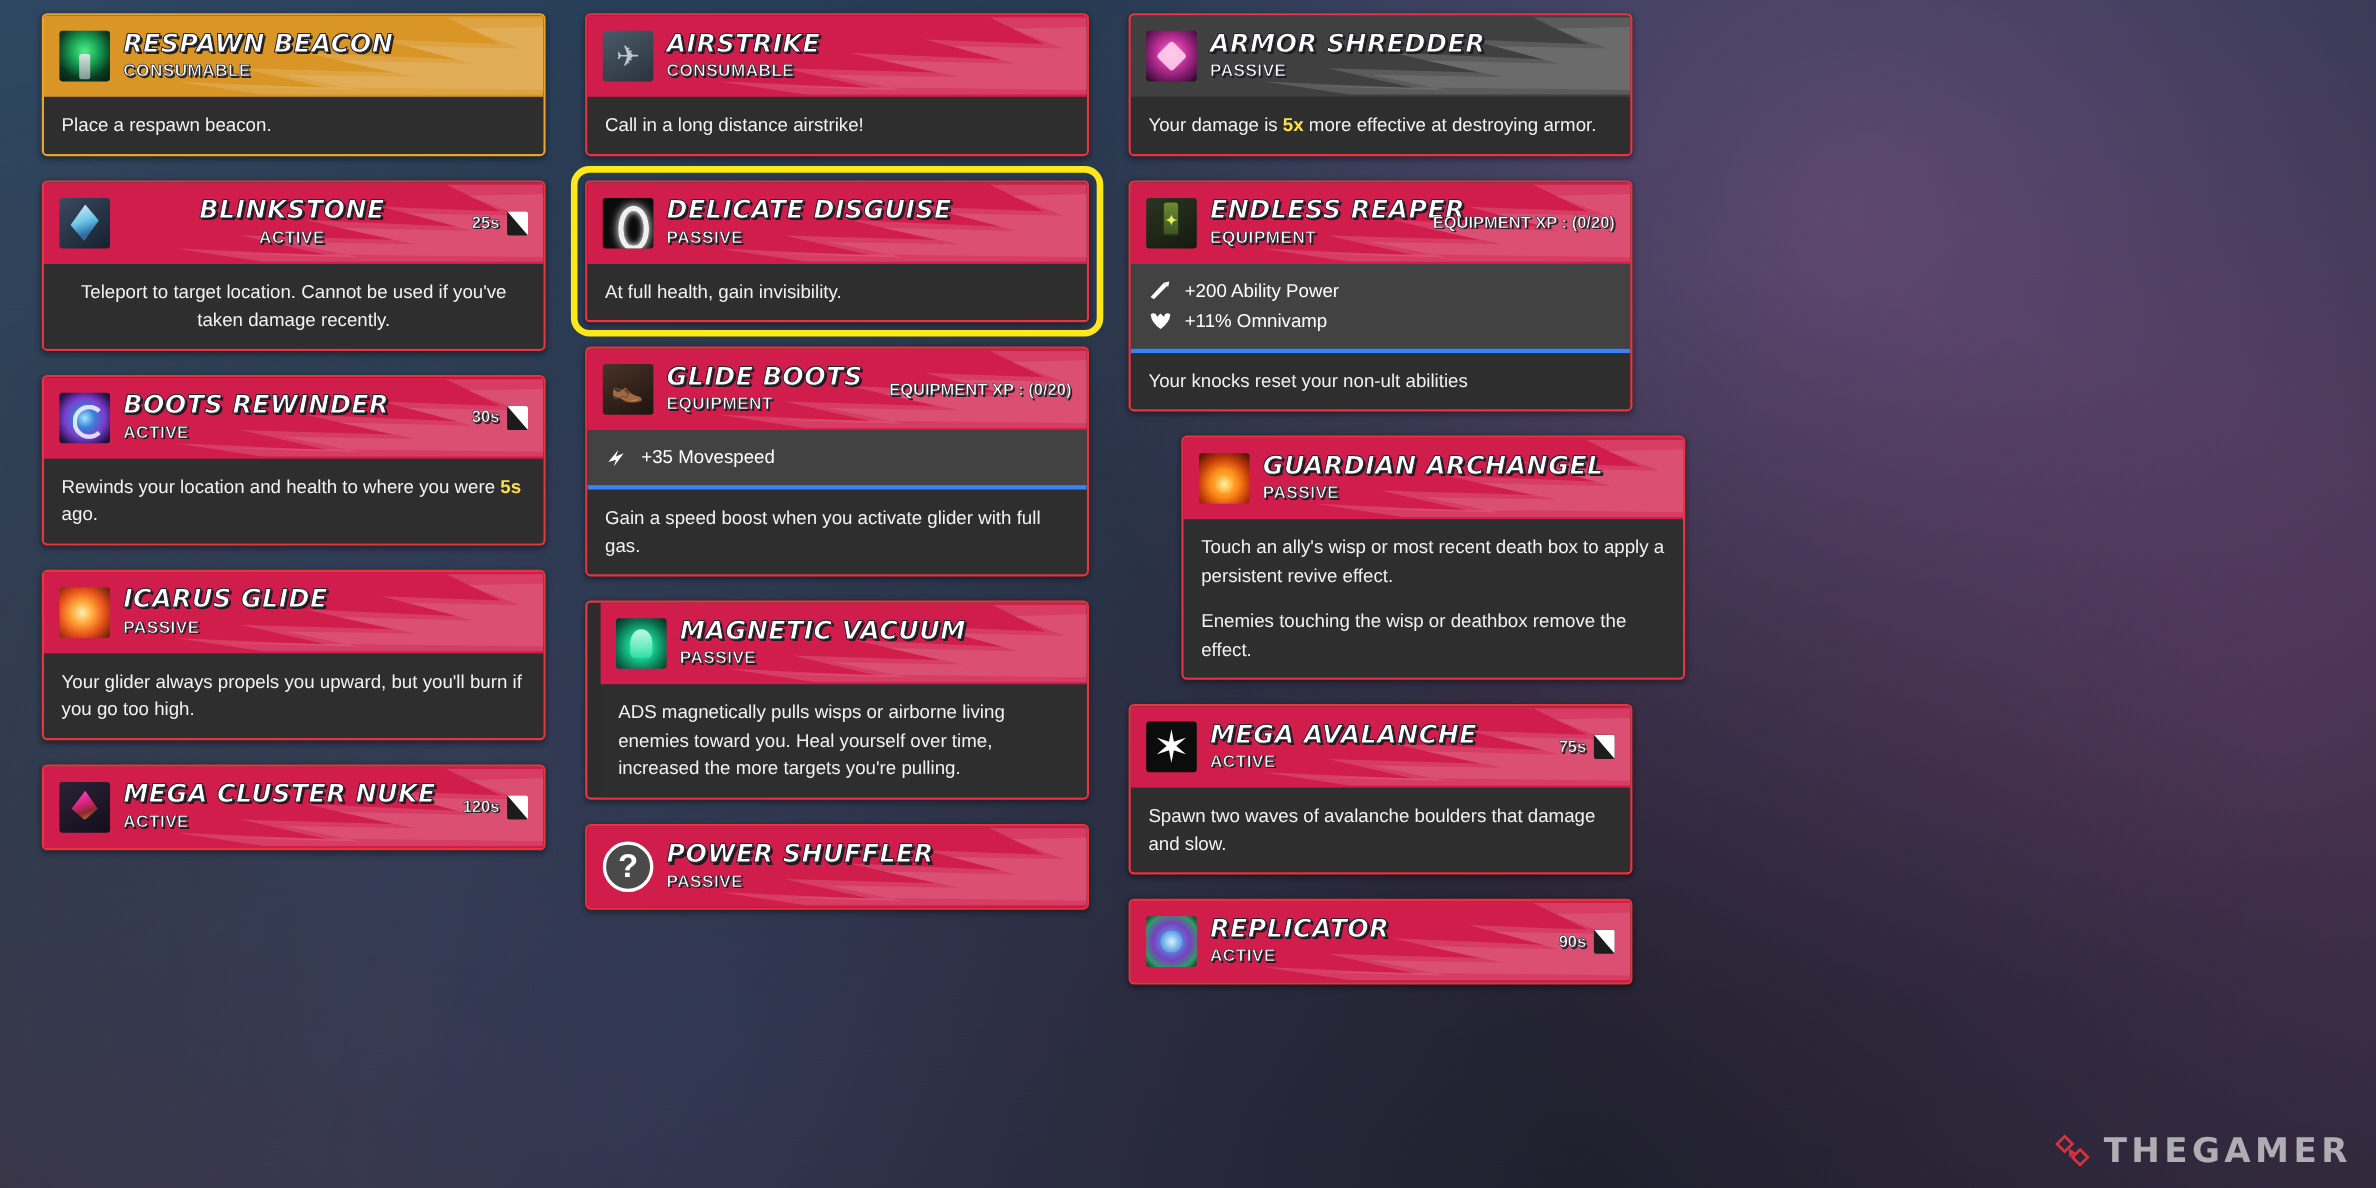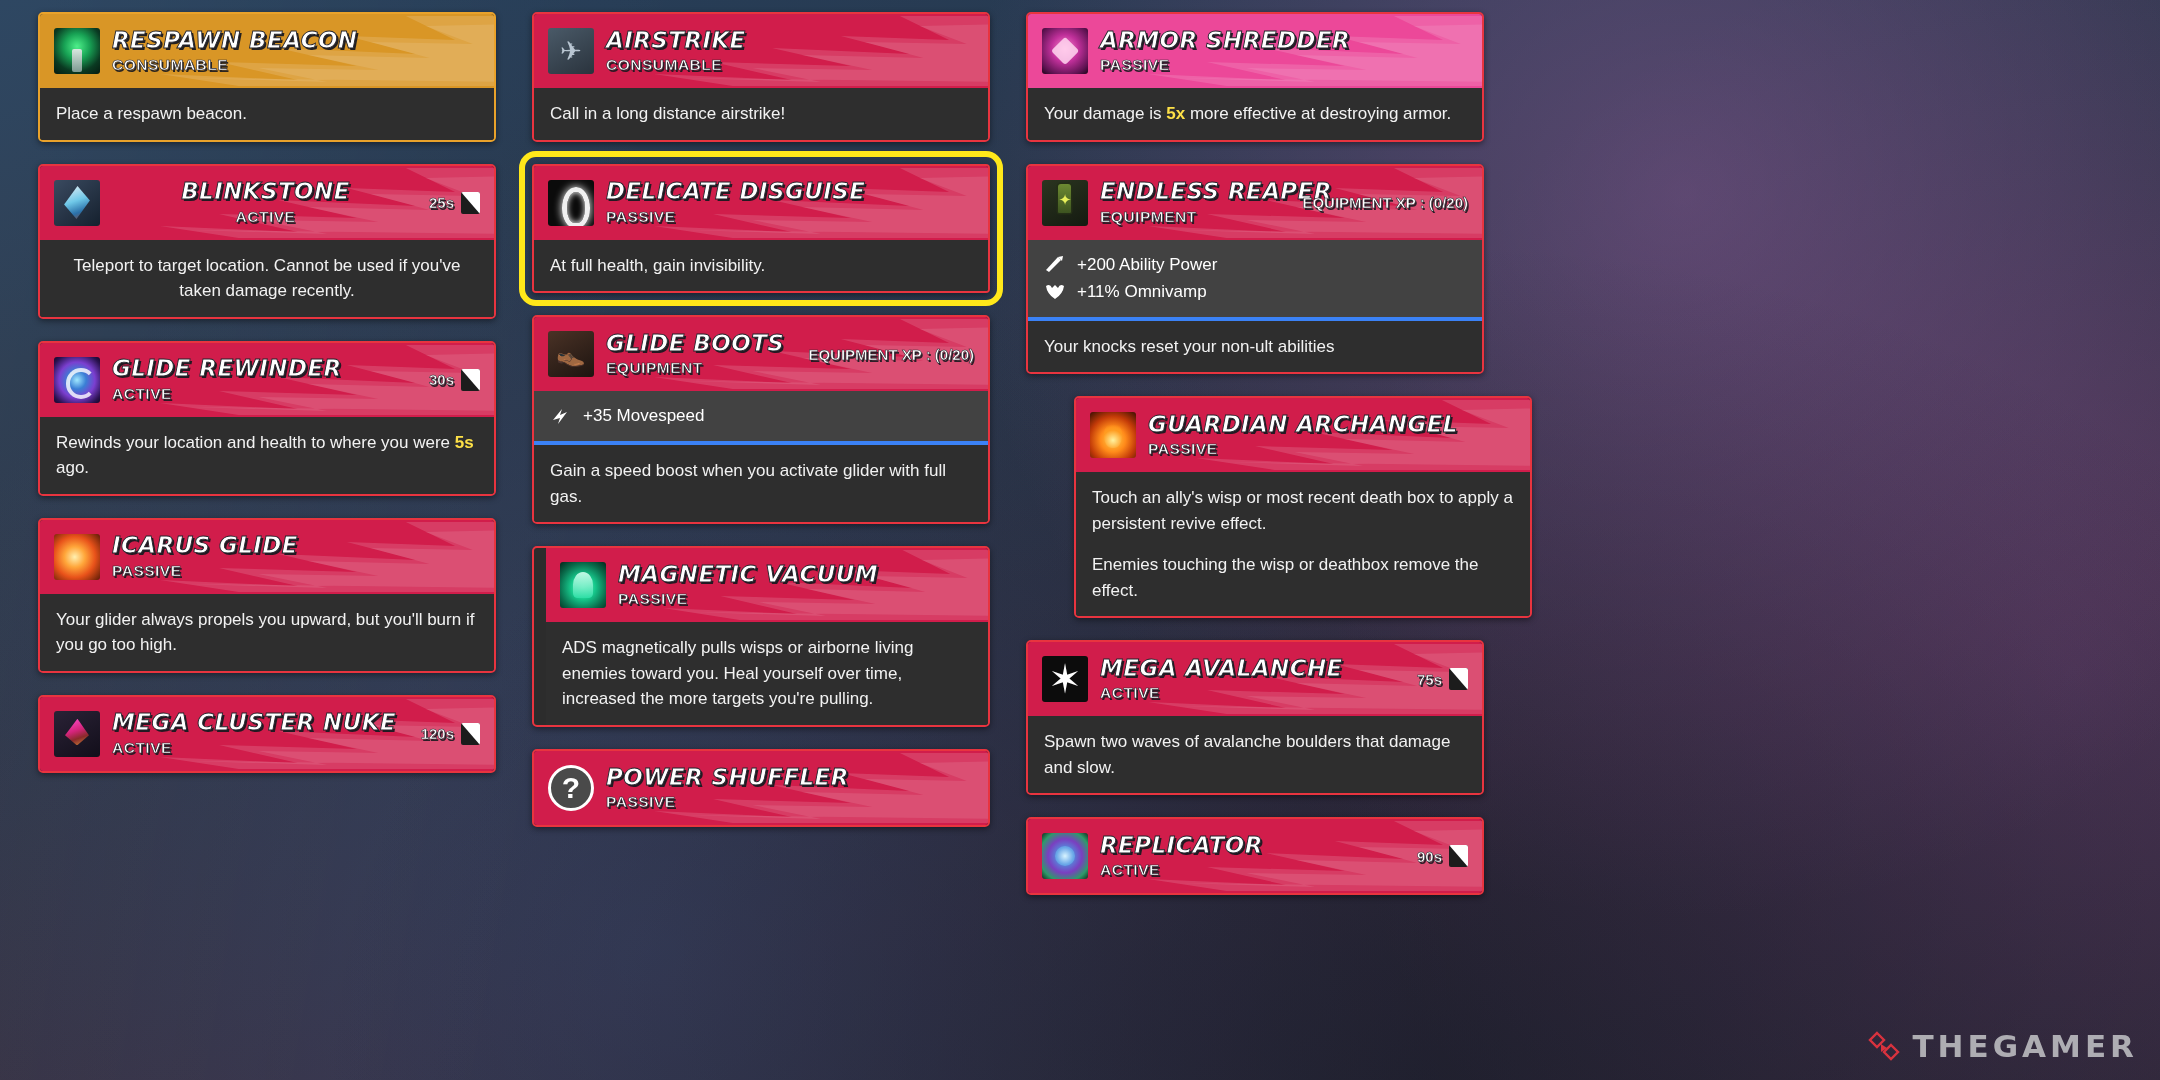--- a/index.html
+++ b/index.html
@@ -294,21 +294,21 @@
         </div>
       </div>
       <div class="card" style="border-color: rgb(232, 52, 63);">
         <div class="head" style="background:#d11d4b">
           <svg class="bolt" viewBox="0 0 360 74" preserveAspectRatio="none">
             <polygon points="360,2 250,2 300,26 190,22 260,40 120,34 200,52 60,48 140,66 0,60 80,72 360,72" fill="rgba(255,255,255,0.14)"></polygon>
             <polygon points="360,10 270,12 318,30 214,28 274,44 150,41 222,56 100,54 170,68 30,64 360,68" fill="rgba(255,255,255,0.10)"></polygon>
           </svg>
           <div class="thumb tb-fate"></div>
           <div class="titles">
-            <div class="tname">GLIDE REWINDER</div>
+            <div class="tname">BOOTS REWINDER</div>
             <div class="ttype">ACTIVE</div>
           </div>
           <div class="hright">
             <span class="cd">30s</span>
             <span class="cdicon"></span>
           </div>
         </div>
         <div class="body">
           <p>Rewinds your location and health to where you were <span class="hl">5s</span> ago.</p>
         </div>
@@ -430,21 +430,21 @@
           <div class="thumb tb-shuffle"></div>
           <div class="titles">
             <div class="tname">POWER SHUFFLER</div>
             <div class="ttype">PASSIVE</div>
           </div>
         </div>
       </div>
     </div>
     <div class="col">
       <div class="card" style="border-color: rgb(232, 52, 63);">
-        <div class="head" style="background:#ec4899">
+        <div class="head" style="background:#404040">
           <svg class="bolt" viewBox="0 0 360 74" preserveAspectRatio="none">
             <polygon points="360,2 250,2 300,26 190,22 260,40 120,34 200,52 60,48 140,66 0,60 80,72 360,72" fill="rgba(255,255,255,0.14)"></polygon>
             <polygon points="360,10 270,12 318,30 214,28 274,44 150,41 222,56 100,54 170,68 30,64 360,68" fill="rgba(255,255,255,0.10)"></polygon>
           </svg>
           <div class="thumb tb-armor"></div>
           <div class="titles">
             <div class="tname">ARMOR SHREDDER</div>
             <div class="ttype">PASSIVE</div>
           </div>
         </div>

